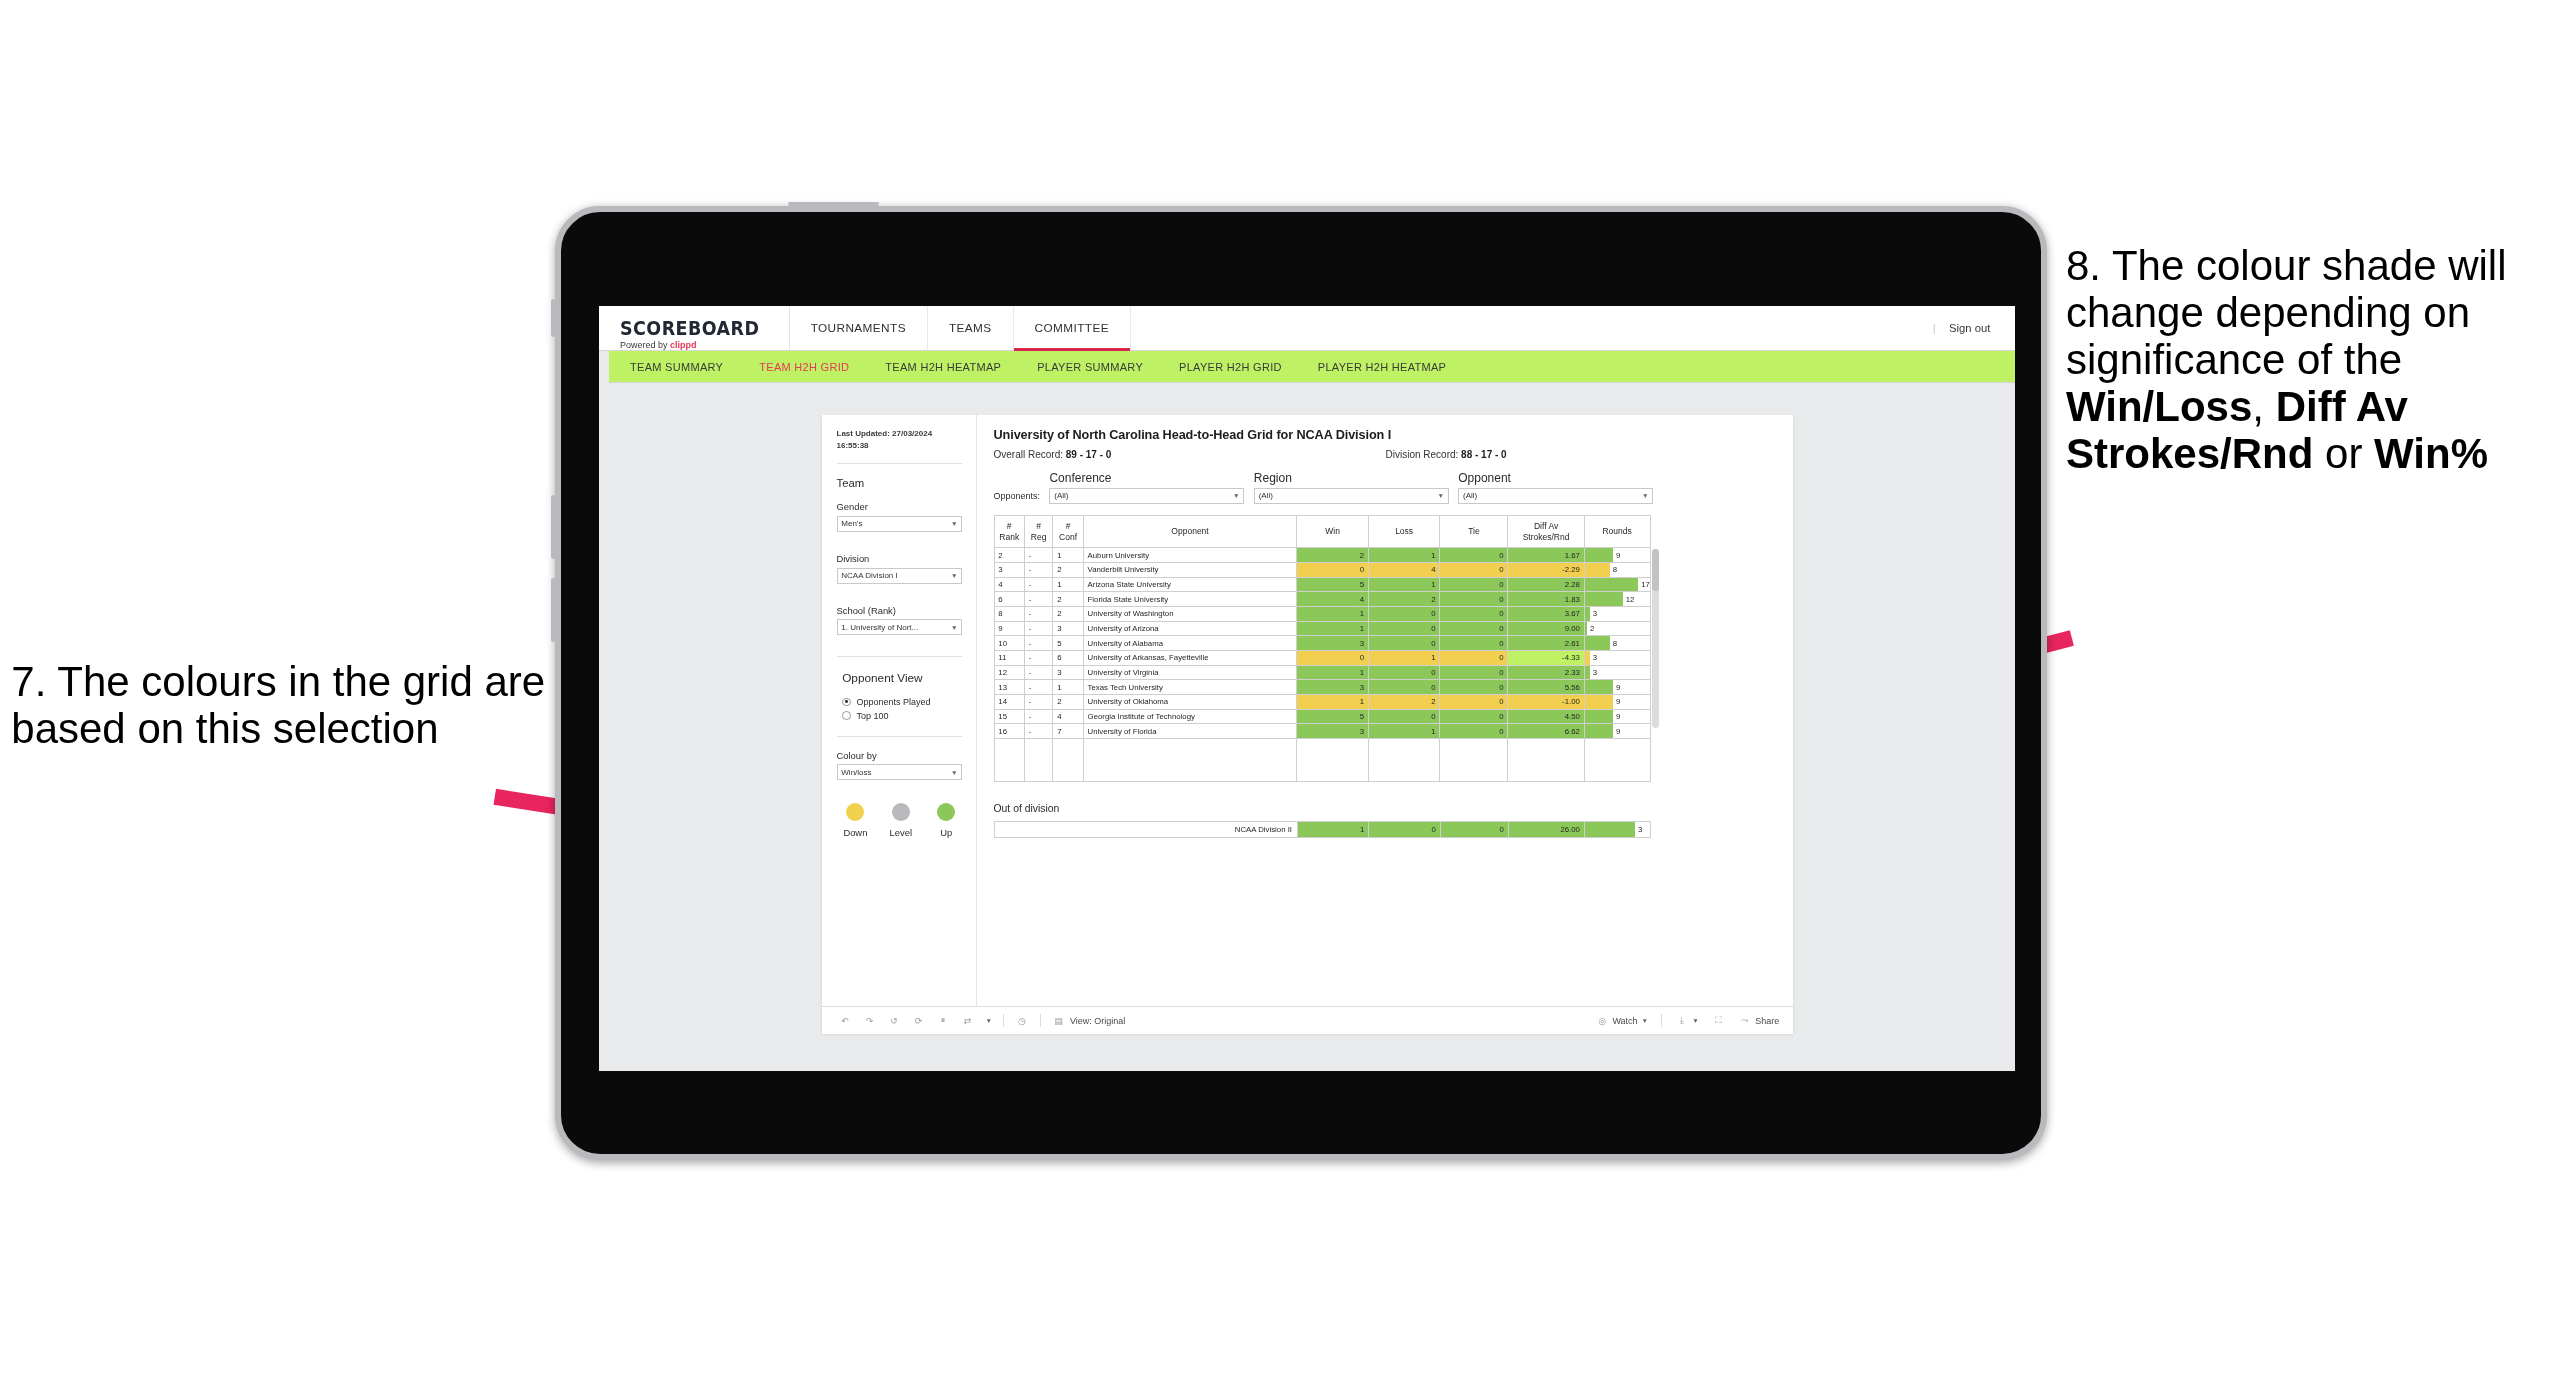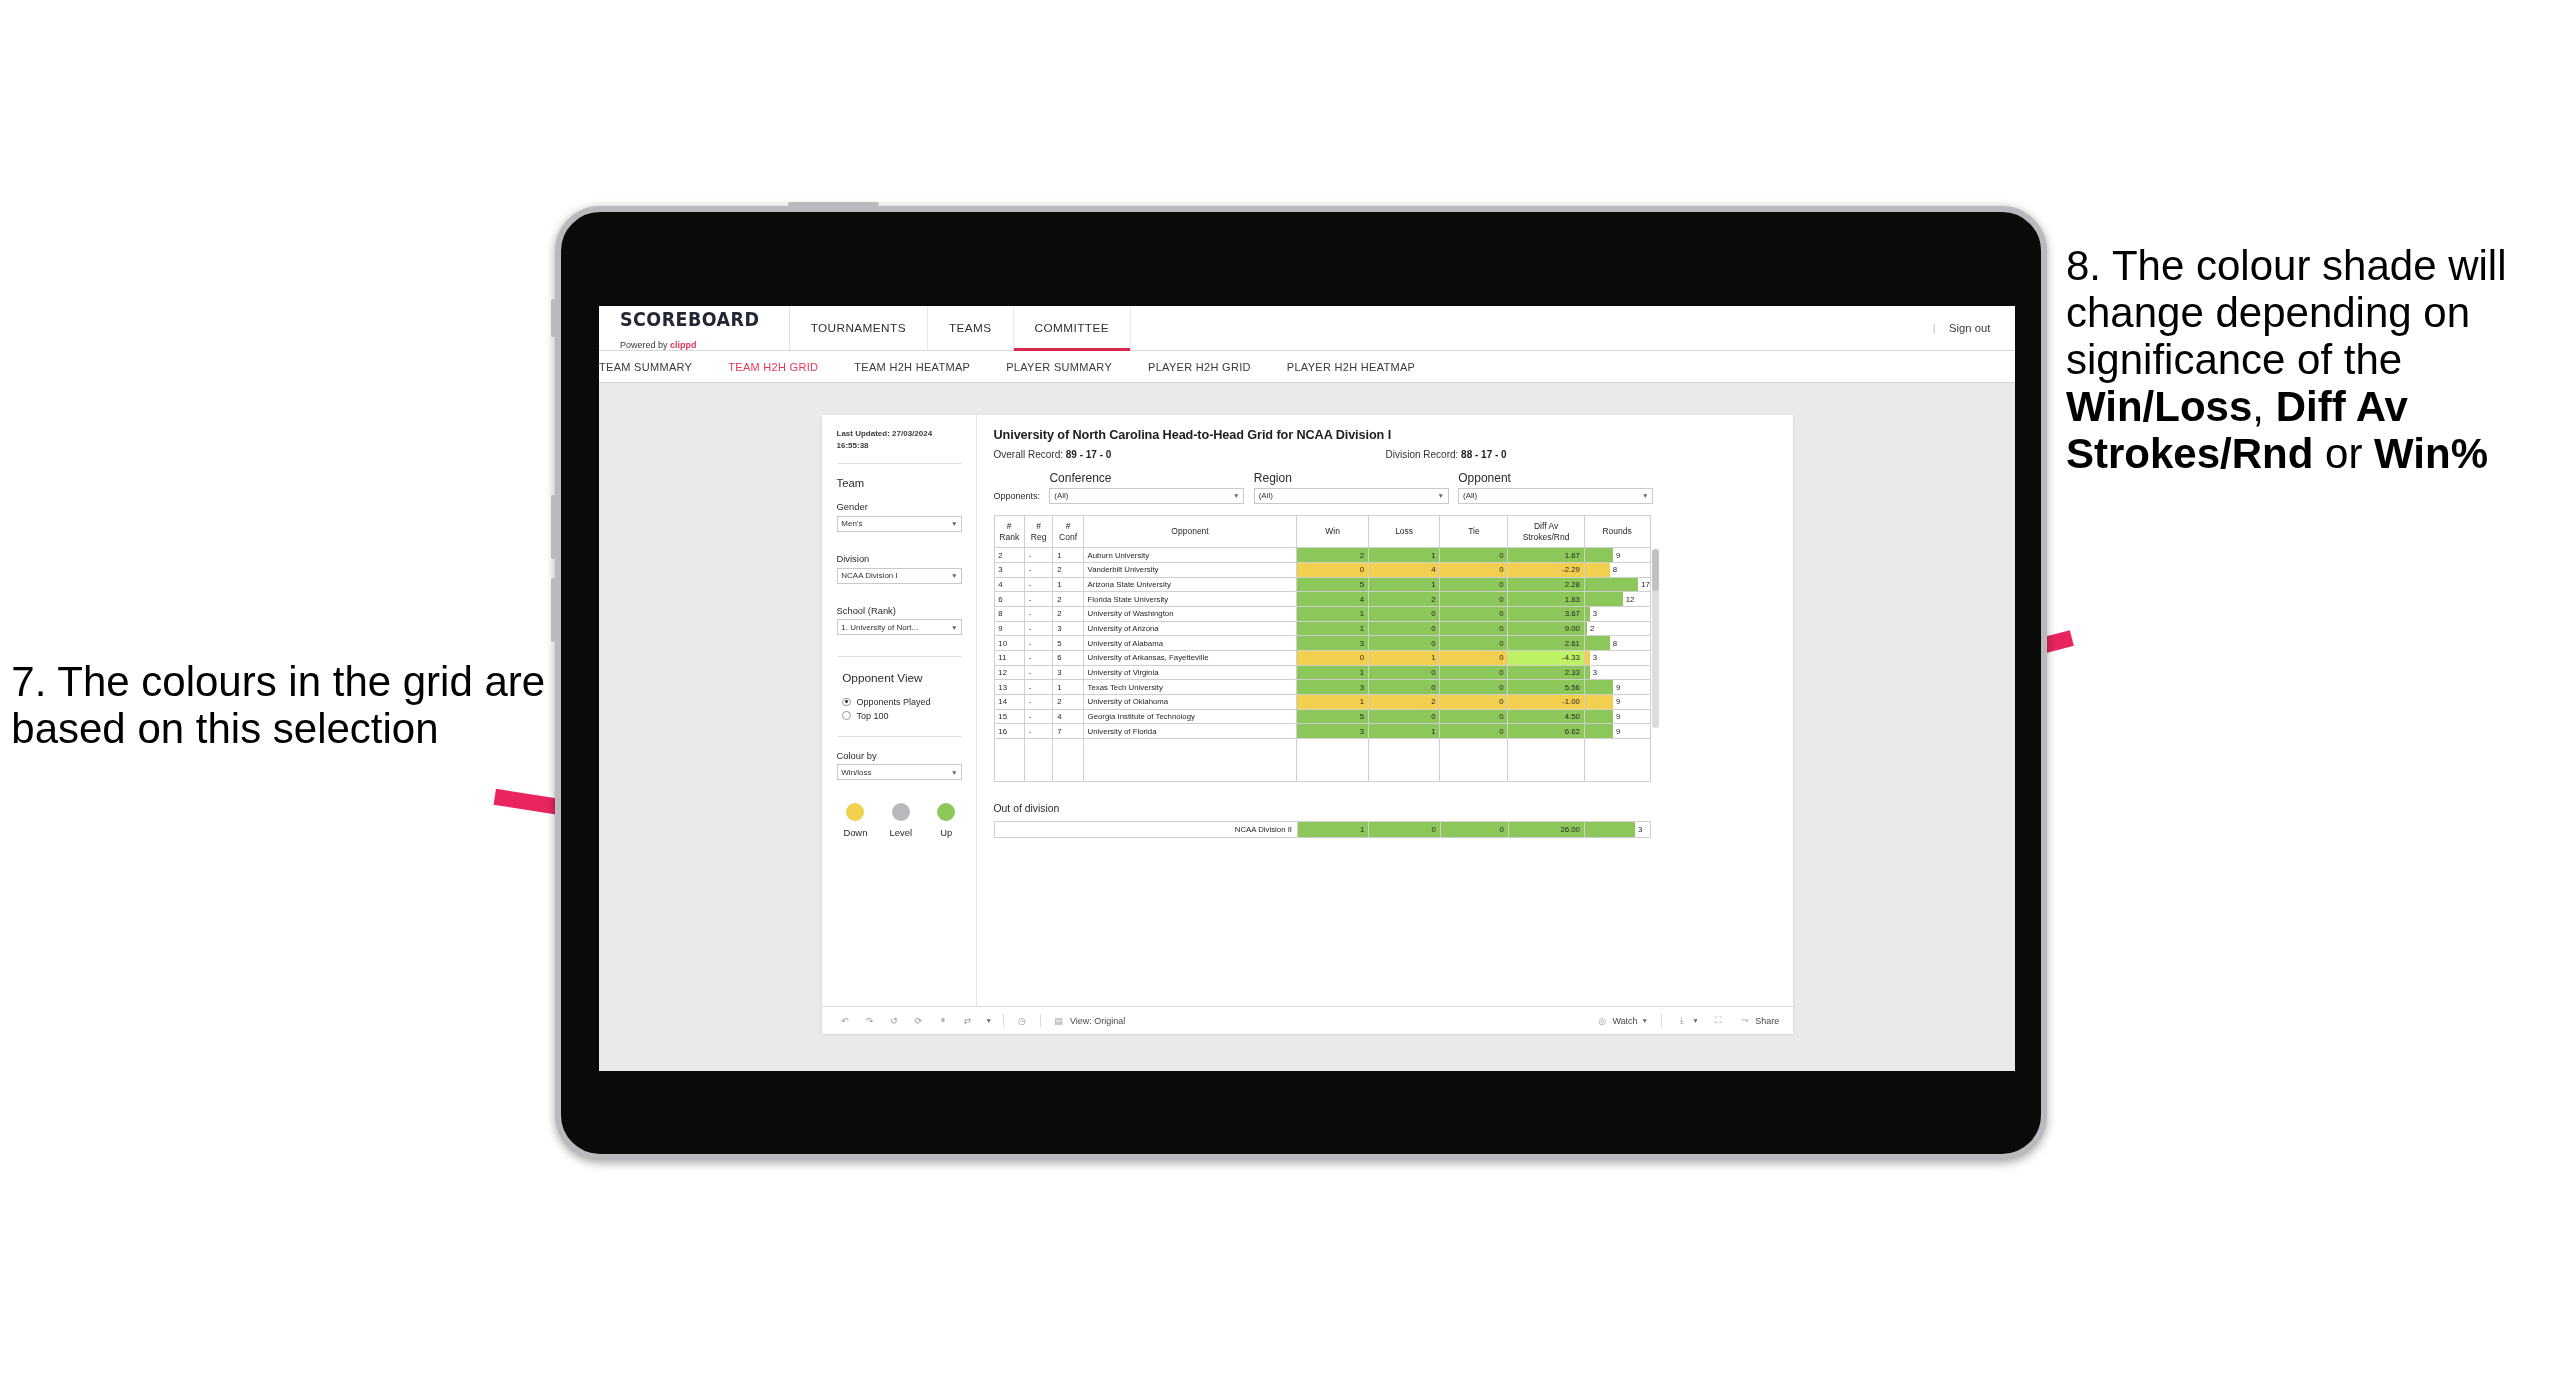--- a/index.html
+++ b/index.html
@@ -52,21 +52,21 @@
   }
 
   
   #app-header {
     height: 45px; background: #fff;
     display: flex; align-items: stretch;
     border-bottom: 0.9px solid #d8d8d8;
   }
   #logo-block {
     padding: 3.8px 17px 0 21px;
-    display: flex; flex-direction: column; justify-content: space-between;
+    display: flex; flex-direction: column; justify-content: flex-end;
     border-right: 0.9px solid #e2e2e2;
   }
   #logo-word {
     font-family: "DejaVu Sans", sans-serif;
     font-weight: 700; font-size: 19px; letter-spacing: 0.5px;
     color: #232733; line-height: 1;
     transform: scaleX(.92); transform-origin: left center;
   }
   #logo-sub {
     font-size: 9px; color: #3a3a3a; margin-top: 2.8px; line-height: 1;
@@ -85,23 +85,23 @@
   }
   #header-right {
     margin-left: auto; display: flex; align-items: center;
     padding-right: 24.6px; font-size: 11.3px; color: #3b3b3b; gap: 13.2px;
   }
   #header-right .sep { color: #c3c3c3; }
   #signout { cursor: pointer; }
 
   
   #subnav {
-    height: 32px; background: #ffffff;
+    height: 32px; background: #bef264;
     border-bottom: 0.9px solid #d5d5d5;
-    display: flex; align-items: center; 
+    display: flex; align-items: center; padding-left: 21px; margin-left: 10px;
   }
   .subnav-item {
     font-size: 11px; letter-spacing: 0.3px; color: #3a3a3a;
     margin-right: 36px; cursor: pointer;
   }
   .subnav-item.active { color: #e8375a; }
 
   
   #canvas-area {
     background: #e9eaec;

